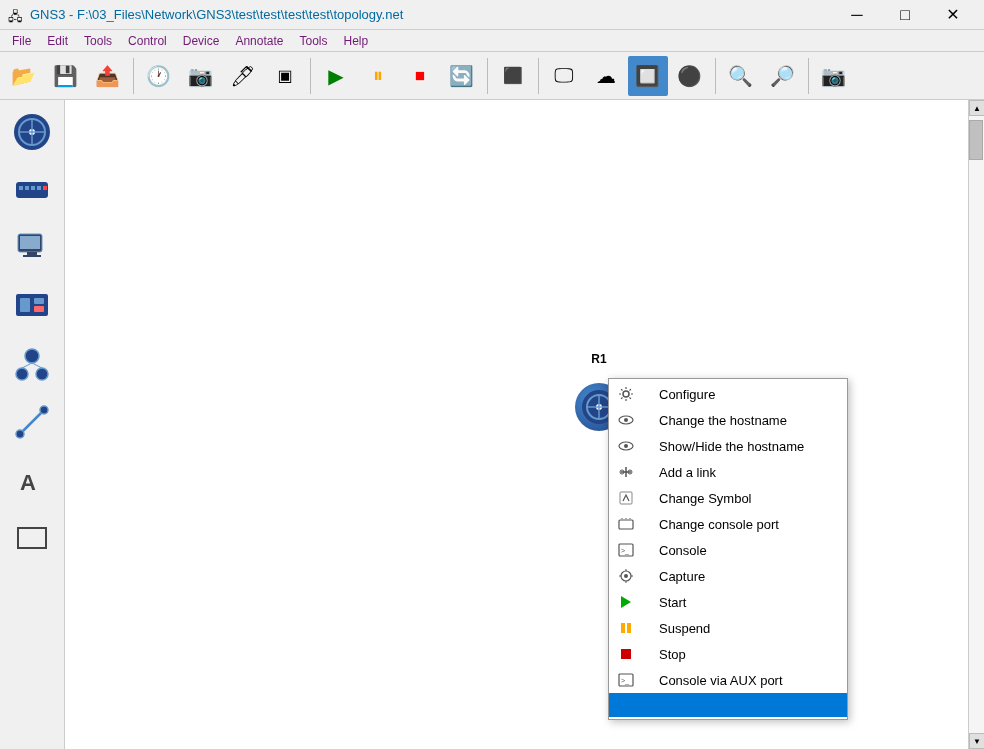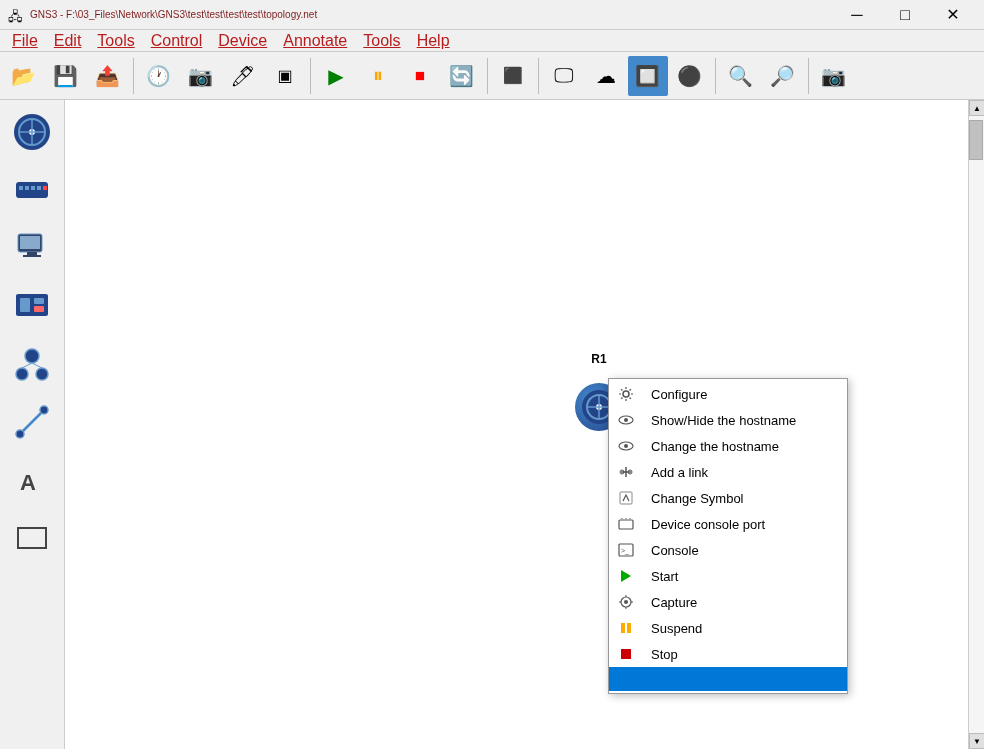--- a/index.html
+++ b/index.html
@@ -8,45 +8,44 @@
     
     .title-bar {
       height: 30px;
       background: #f0f0f0;
       display: flex;
       align-items: center;
       padding: 0 8px;
       border-bottom: 1px solid #ccc;
     }
     .title-bar-icon { width: 16px; height: 16px; margin-right: 6px; }
-    .title-bar-title { flex: 1; font-size: 10px; color: #7f1d1d; }
+    .title-bar-title { flex: 1; font-size: 13px; color: #0369a1; }
     .title-bar-controls { display: flex; gap: 2px; }
     .title-bar-btn {
       width: 46px; height: 30px;
       background: none; border: none; cursor: pointer;
       font-size: 16px; display: flex; align-items: center; justify-content: center;
       color: #000;
     }
 
     
     .menu-bar {
       height: 22px;
       background: #f0f0f0;
       display: flex;
       align-items: center;
       padding: 0 4px;
       border-bottom: 1px solid #ccc;
     }
     .menu-item {
       padding: 2px 8px;
       cursor: pointer;
-      font-size: 16px;
-      color: #b91c1c;
+      font-size: 12px;
+      color: #701a75;
       border-radius: 2px;
-      text-decoration: underline;
     }
 
     
     .toolbar {
       height: 48px;
       background: #f0f0f0;
       display: flex;
       align-items: center;
       padding: 2px 4px;
       border-bottom: 1px solid #ccc;
@@ -135,21 +134,21 @@
       z-index: 100;
       padding: 2px 0;
     }
     .ctx-item {
       display: flex;
       align-items: center;
       padding: 4px 8px;
       cursor: pointer;
       font-size: 13px;
       color: #000;
-      gap: 16px;
+      gap: 24px;
       min-height: 24px;
     }
     .ctx-item.selected { background: #0078d7; color: #fff; }
     .ctx-icon {
       width: 18px; height: 18px;
       display: flex; align-items: center; justify-content: center;
       font-size: 14px; flex-shrink: 0;
     }
 
     
@@ -309,31 +308,31 @@
         <span>Configure</span>
       </div>
 
       <div class="ctx-item">
         <span class="ctx-icon">
           <svg width="16" height="16" viewBox="0 0 16 16">
               <ellipse cx="8" cy="8" rx="7" ry="4" fill="none" stroke="#555" stroke-width="1.2"></ellipse>
               <circle cx="8" cy="8" r="2" fill="#555"></circle>
             </svg>
         </span>
-        <span>Show/Hide the hostname</span>
+        <span>Change the hostname</span>
       </div>
 
       <div class="ctx-item">
         <span class="ctx-icon">
           <svg width="16" height="16" viewBox="0 0 16 16">
               <ellipse cx="8" cy="8" rx="7" ry="4" fill="none" stroke="#555" stroke-width="1.2"></ellipse>
               <circle cx="8" cy="8" r="2" fill="#555"></circle>
             </svg>
         </span>
-        <span>Change the hostname</span>
+        <span>Show/Hide the hostname</span>
       </div>
 
       <div class="ctx-item">
         <span class="ctx-icon">
           <svg width="16" height="16" viewBox="0 0 16 16">
               <path d="M3 8h10M8 3v10" stroke="#555" stroke-width="1.5"></path>
               <circle cx="4" cy="8" r="2" fill="none" stroke="#555" stroke-width="1"></circle>
               <circle cx="12" cy="8" r="2" fill="none" stroke="#555" stroke-width="1"></circle>
             </svg>
         </span>
@@ -350,77 +349,86 @@
         <span>Change Symbol</span>
       </div>
 
       <div class="ctx-item">
         <span class="ctx-icon">
           <svg width="16" height="16" viewBox="0 0 16 16">
               <rect x="1" y="4" width="14" height="9" rx="1" fill="none" stroke="#555" stroke-width="1.2"></rect>
               <path d="M4 3V2M8 3V2M12 3V2" stroke="#555" stroke-width="1"></path>
             </svg>
         </span>
-        <span>Device console port</span>
+        <span>Change console port</span>
       </div>
 
       <div class="ctx-item">
         <span class="ctx-icon">
           <svg width="16" height="16" viewBox="0 0 16 16">
               <rect x="1" y="2" width="14" height="12" rx="1" fill="none" stroke="#555" stroke-width="1.2"></rect>
               <text x="3" y="11" font-size="7" fill="#555">&gt;_</text>
             </svg>
         </span>
         <span>Console</span>
-      </div>
-
-      <div class="ctx-item">
-        <span class="ctx-icon">
-          <svg width="16" height="16" viewBox="0 0 16 16">
-              <polygon points="3,2 13,8 3,14" fill="#00aa00"></polygon>
-            </svg>
-        </span>
-        <span>Start</span>
       </div>
 
       <div class="ctx-item">
         <span class="ctx-icon">
           <svg width="16" height="16" viewBox="0 0 16 16">
               <circle cx="8" cy="8" r="5" fill="none" stroke="#555" stroke-width="1.2"></circle>
               <circle cx="8" cy="8" r="2" fill="#555"></circle>
               <line x1="8" y1="1" x2="8" y2="3" stroke="#555"></line>
               <line x1="8" y1="13" x2="8" y2="15" stroke="#555"></line>
               <line x1="1" y1="8" x2="3" y2="8" stroke="#555"></line>
               <line x1="13" y1="8" x2="15" y2="8" stroke="#555"></line>
             </svg>
         </span>
         <span>Capture</span>
       </div>
 
       <div class="ctx-item">
         <span class="ctx-icon">
           <svg width="16" height="16" viewBox="0 0 16 16">
+              <polygon points="3,2 13,8 3,14" fill="#00aa00"></polygon>
+            </svg>
+        </span>
+        <span>Start</span>
+      </div>
+
+      <div class="ctx-item">
+        <span class="ctx-icon">
+          <svg width="16" height="16" viewBox="0 0 16 16">
               <rect x="3" y="3" width="4" height="10" fill="#ffaa00"></rect>
               <rect x="9" y="3" width="4" height="10" fill="#ffaa00"></rect>
             </svg>
         </span>
         <span>Suspend</span>
       </div>
 
       <div class="ctx-item">
         <span class="ctx-icon">
           <svg width="16" height="16" viewBox="0 0 16 16">
               <rect x="3" y="3" width="10" height="10" fill="#cc0000"></rect>
             </svg>
         </span>
         <span>Stop</span>
       </div>
 
 
 
+      <div class="ctx-item">
+        <span class="ctx-icon">
+          <svg width="16" height="16" viewBox="0 0 16 16">
+              <rect x="1" y="2" width="14" height="12" rx="1" fill="none" stroke="#555" stroke-width="1.2"></rect>
+              <text x="3" y="11" font-size="7" fill="#555">&gt;_</text>
+            </svg>
+        </span>
+        <span>Console via AUX port</span>
+      </div>
 
       <div class="ctx-item selected">
         
         
       </div>
 
     </div>
   </div>
 
   <div class="scrollbar-v">

